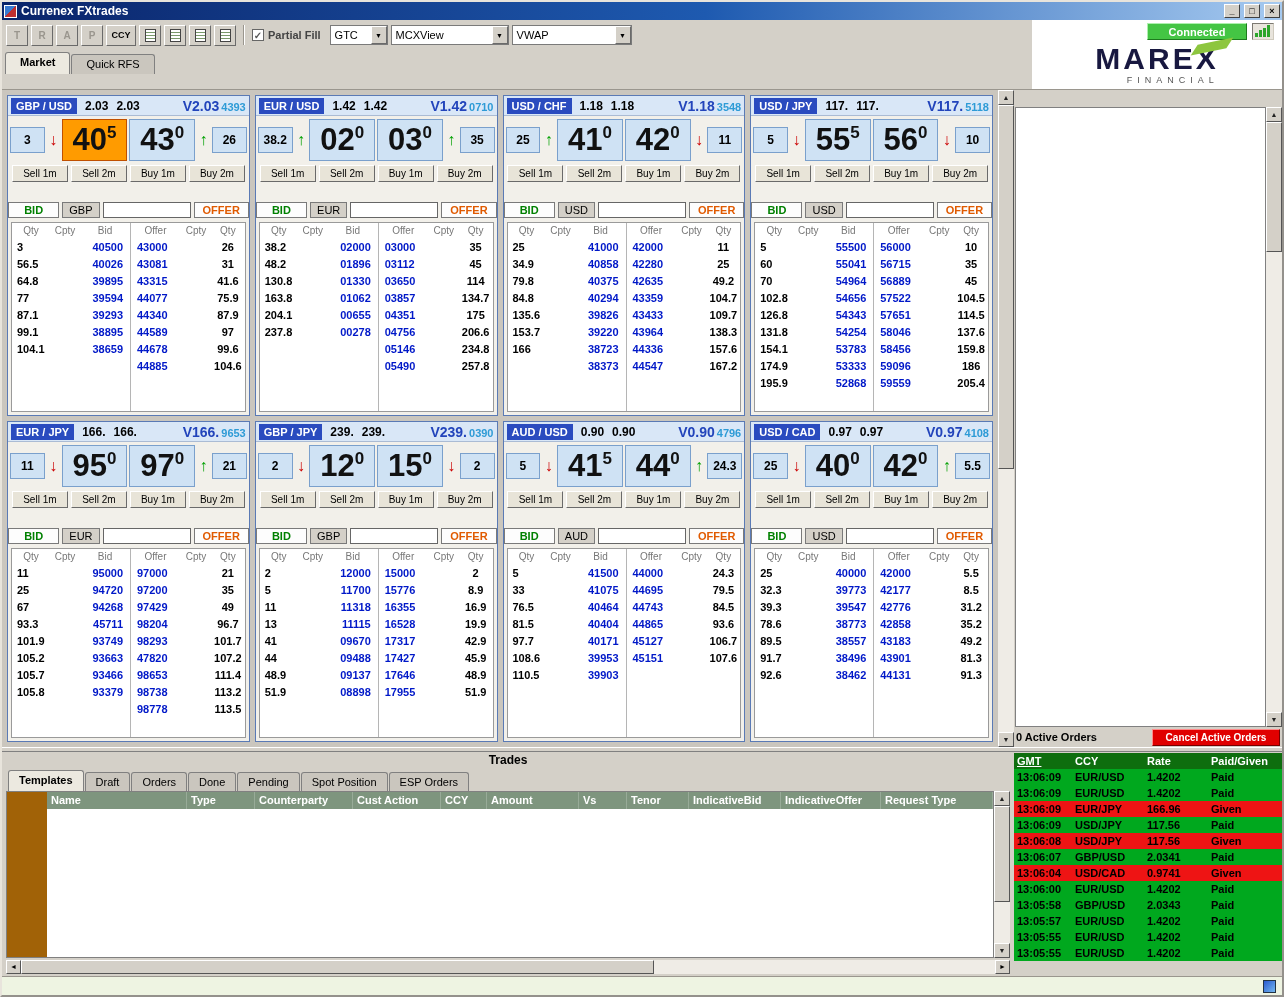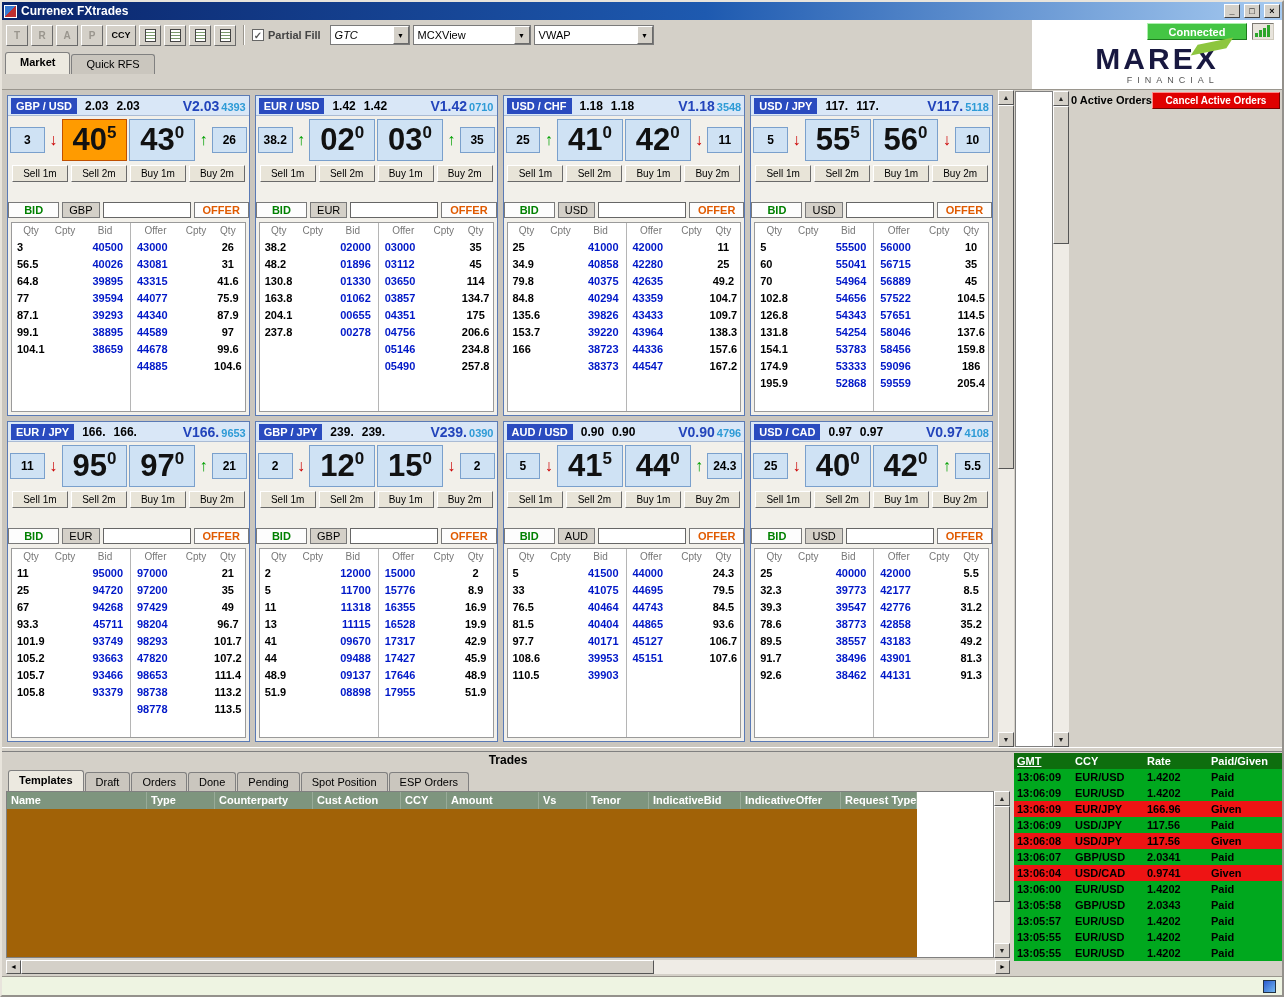--- a/index.html
+++ b/index.html
@@ -103,39 +103,39 @@
   .strack { flex:1; position:relative; }
   .sthumb { position:absolute; left:0; right:0; background:#d4d0c8; border:1px solid; border-color:#fff #555 #555 #fff; }
   .hscroll { height:14px; flex:none; display:flex; background:#efece6; margin-top:2px; }
   .hbtn { width:15px; background:#d4d0c8; border:1px solid; border-color:#fff #555 #555 #fff;
           font-size:7px; text-align:center; line-height:12px; }
   .htrack { flex:1; position:relative; }
   .hthumb { position:absolute; top:0; bottom:0; left:0; width:65%; background:#d4d0c8;
             border:1px solid; border-color:#fff #555 #555 #fff; }
 
   
-  .orderspanel { width:268px; flex:none; display:flex; flex-direction:row; background:#d4d0c8; }
+  .orderspanel { width:268px; flex:none; display:flex; flex-direction:column; background:#d4d0c8;margin-top:16px; }
   .ordersbody { flex:1; display:flex; min-height:0; padding:1px 0 0 1px; }
   .orderswhite { flex:1; background:#fff; border:1px solid #808080; }
   .ordersbar { height:20px; flex:none; display:flex; align-items:center; justify-content:space-between; padding:0 2px; }
   .orderscount { font-size:11px; font-weight:bold; }
   .cancelbtn { height:17px; width:128px; background:#e00000; color:#fff; font-weight:bold; font-size:10px;
                border:1px solid; border-color:#ff8a8a #700 #700 #ff8a8a; }
 
   
   .splitter { height:5px; flex:none; background:#d4d0c8; border-top:1px solid #fff; border-bottom:1px solid #808080; }
   .tradesrow { height:224px; flex:none; display:flex; }
   .tradesleft { flex:1; display:flex; flex-direction:column; padding:1px 4px 2px; min-width:0; }
   .ttitle { text-align:center; font-weight:bold; font-size:12px; height:16px; flex:none; }
   .ttabs { display:flex; align-items:flex-end; height:22px; flex:none; gap:1px; padding-left:2px; }
   .ttab { padding:3px 10px; font-size:11px; border:1px solid #808080; border-bottom:none;
           border-radius:3px 3px 0 0; background:#cac6be; white-space:nowrap; }
   .ttab.active { background:#ece9e0; font-weight:bold; padding-bottom:5px; }
   .ttablewrap { flex:1; display:flex; min-height:0; }
-  .ttable { flex:1; border:1px solid #808080; background:#a16207; display:flex; flex-direction:row; min-width:0; }
+  .ttable { flex:1; border:1px solid #808080; background:#a16207; display:flex; flex-direction:column; min-width:0;padding-left:40px; }
   .thead { display:grid; grid-template-columns:140px 68px 98px 88px 46px 92px 48px 62px 92px 100px 1fr;
            background:#7e957e; color:#fff; font-size:11px; font-weight:bold; height:17px; align-items:center; flex:none; }
   .thead span { padding-left:4px; border-right:1px solid #98ab98; overflow:hidden; white-space:nowrap; height:100%; line-height:17px; }
   .tbody { flex:1; background:#fff; }
 
   
   .blotter { width:268px; flex:none; background:#d4d0c8; font-size:11px; font-weight:bold; padding-top:1px; }
   .bhead,.brow { display:grid; grid-template-columns:58px 72px 64px 1fr; height:16px; align-items:center; padding:0 3px; }
   .bhead { background:#0e6e0e; color:#fff; }
   .bhead span.u { text-decoration:underline; }
@@ -179,21 +179,21 @@
             <span class="page"></span>
           </button>
           <button class="tbtn">
             <span class="page"></span>
           </button>
           <span class="tsep"></span>
           <span class="chkwrap">
             <span class="chk">✓</span>
             <span>Partial Fill</span>
           </span>
-          <span class="dd" style="width: 80px; font-style: italic;">
+          <span class="dd" style="width: 58px;">
             <span class="ddval">GTC</span>
             <span class="ddarr">▼</span>
           </span>
           <span class="dd" style="width: 118px;">
             <span class="ddval">MCXView</span>
             <span class="ddarr">▼</span>
           </span>
           <span class="dd" style="width: 120px;">
             <span class="ddval">VWAP</span>
             <span class="ddarr">▼</span>

